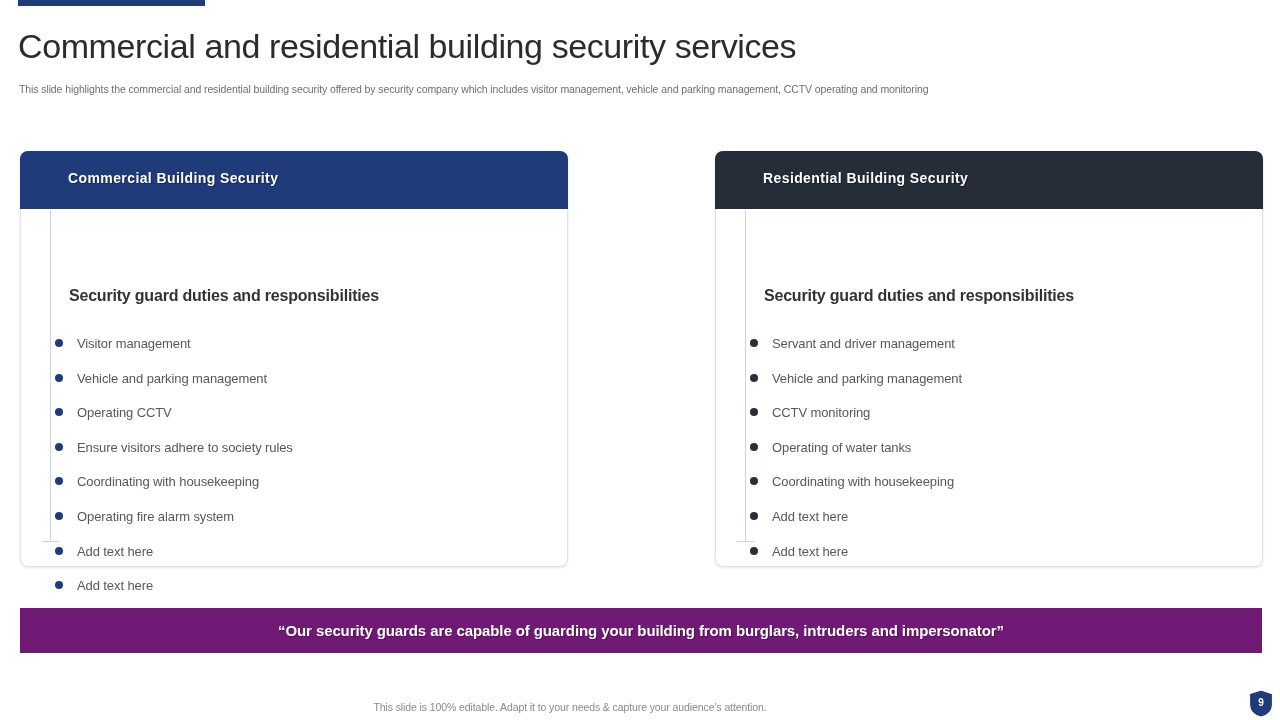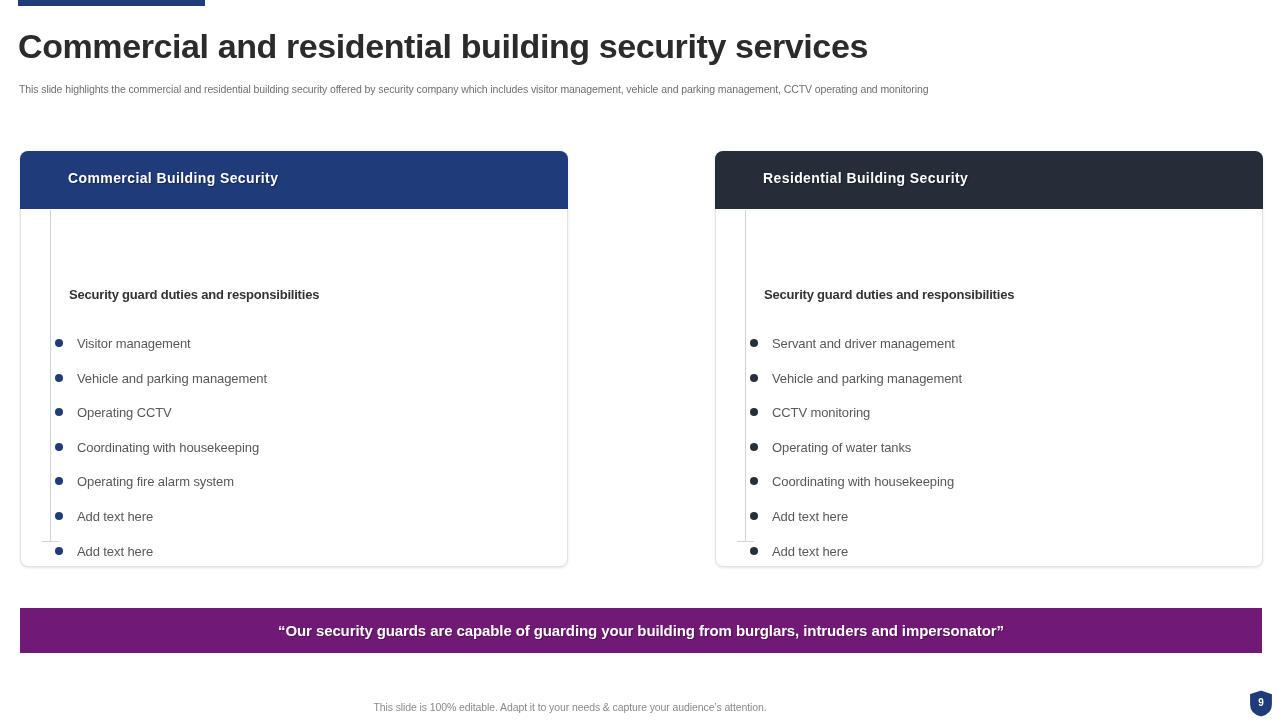--- a/index.html
+++ b/index.html
@@ -25,21 +25,21 @@
     height: 6px;
     background: #1f3b7a;
   }
 
   
   .page-title {
     position: absolute;
     left: 18px;
     top: 27px;
     font-size: 34px;
-    font-weight: bold;
+    font-weight: normal;
     letter-spacing: -0.4px;
     color: #2b2b2b;
     white-space: nowrap;
   }
   .page-subtitle {
     position: absolute;
     left: 19px;
     top: 83px;
     font-size: 10.5px;
     color: #6f6f6f;
@@ -108,21 +108,21 @@
     top: 331px;
     width: 17px;
     height: 1px;
     background: #cfd4dc;
   }
 
   .section-title {
     position: absolute;
     left: 48px;
     top: 77px;
-    font-size: 13px;
+    font-size: 16px;
     font-weight: bold;
     color: #333333;
     letter-spacing: -0.2px;
   }
 
   .bullet-list {
     position: absolute;
     left: 0;
     top: 118px;
     width: 100%;
@@ -231,20 +231,24 @@
       <li class="bullet-item">
         <span class="bullet-dot"></span>
         <span>Vehicle and parking management</span>
       </li>
       <li class="bullet-item">
         <span class="bullet-dot"></span>
         <span>Operating CCTV</span>
       </li>
       <li class="bullet-item">
         <span class="bullet-dot"></span>
+        <span>Ensure visitors adhere to society rules</span>
+      </li>
+      <li class="bullet-item">
+        <span class="bullet-dot"></span>
         <span>Coordinating with housekeeping</span>
       </li>
       <li class="bullet-item">
         <span class="bullet-dot"></span>
         <span>Operating fire alarm system</span>
       </li>
       <li class="bullet-item">
         <span class="bullet-dot"></span>
         <span>Add text here</span>
       </li>

